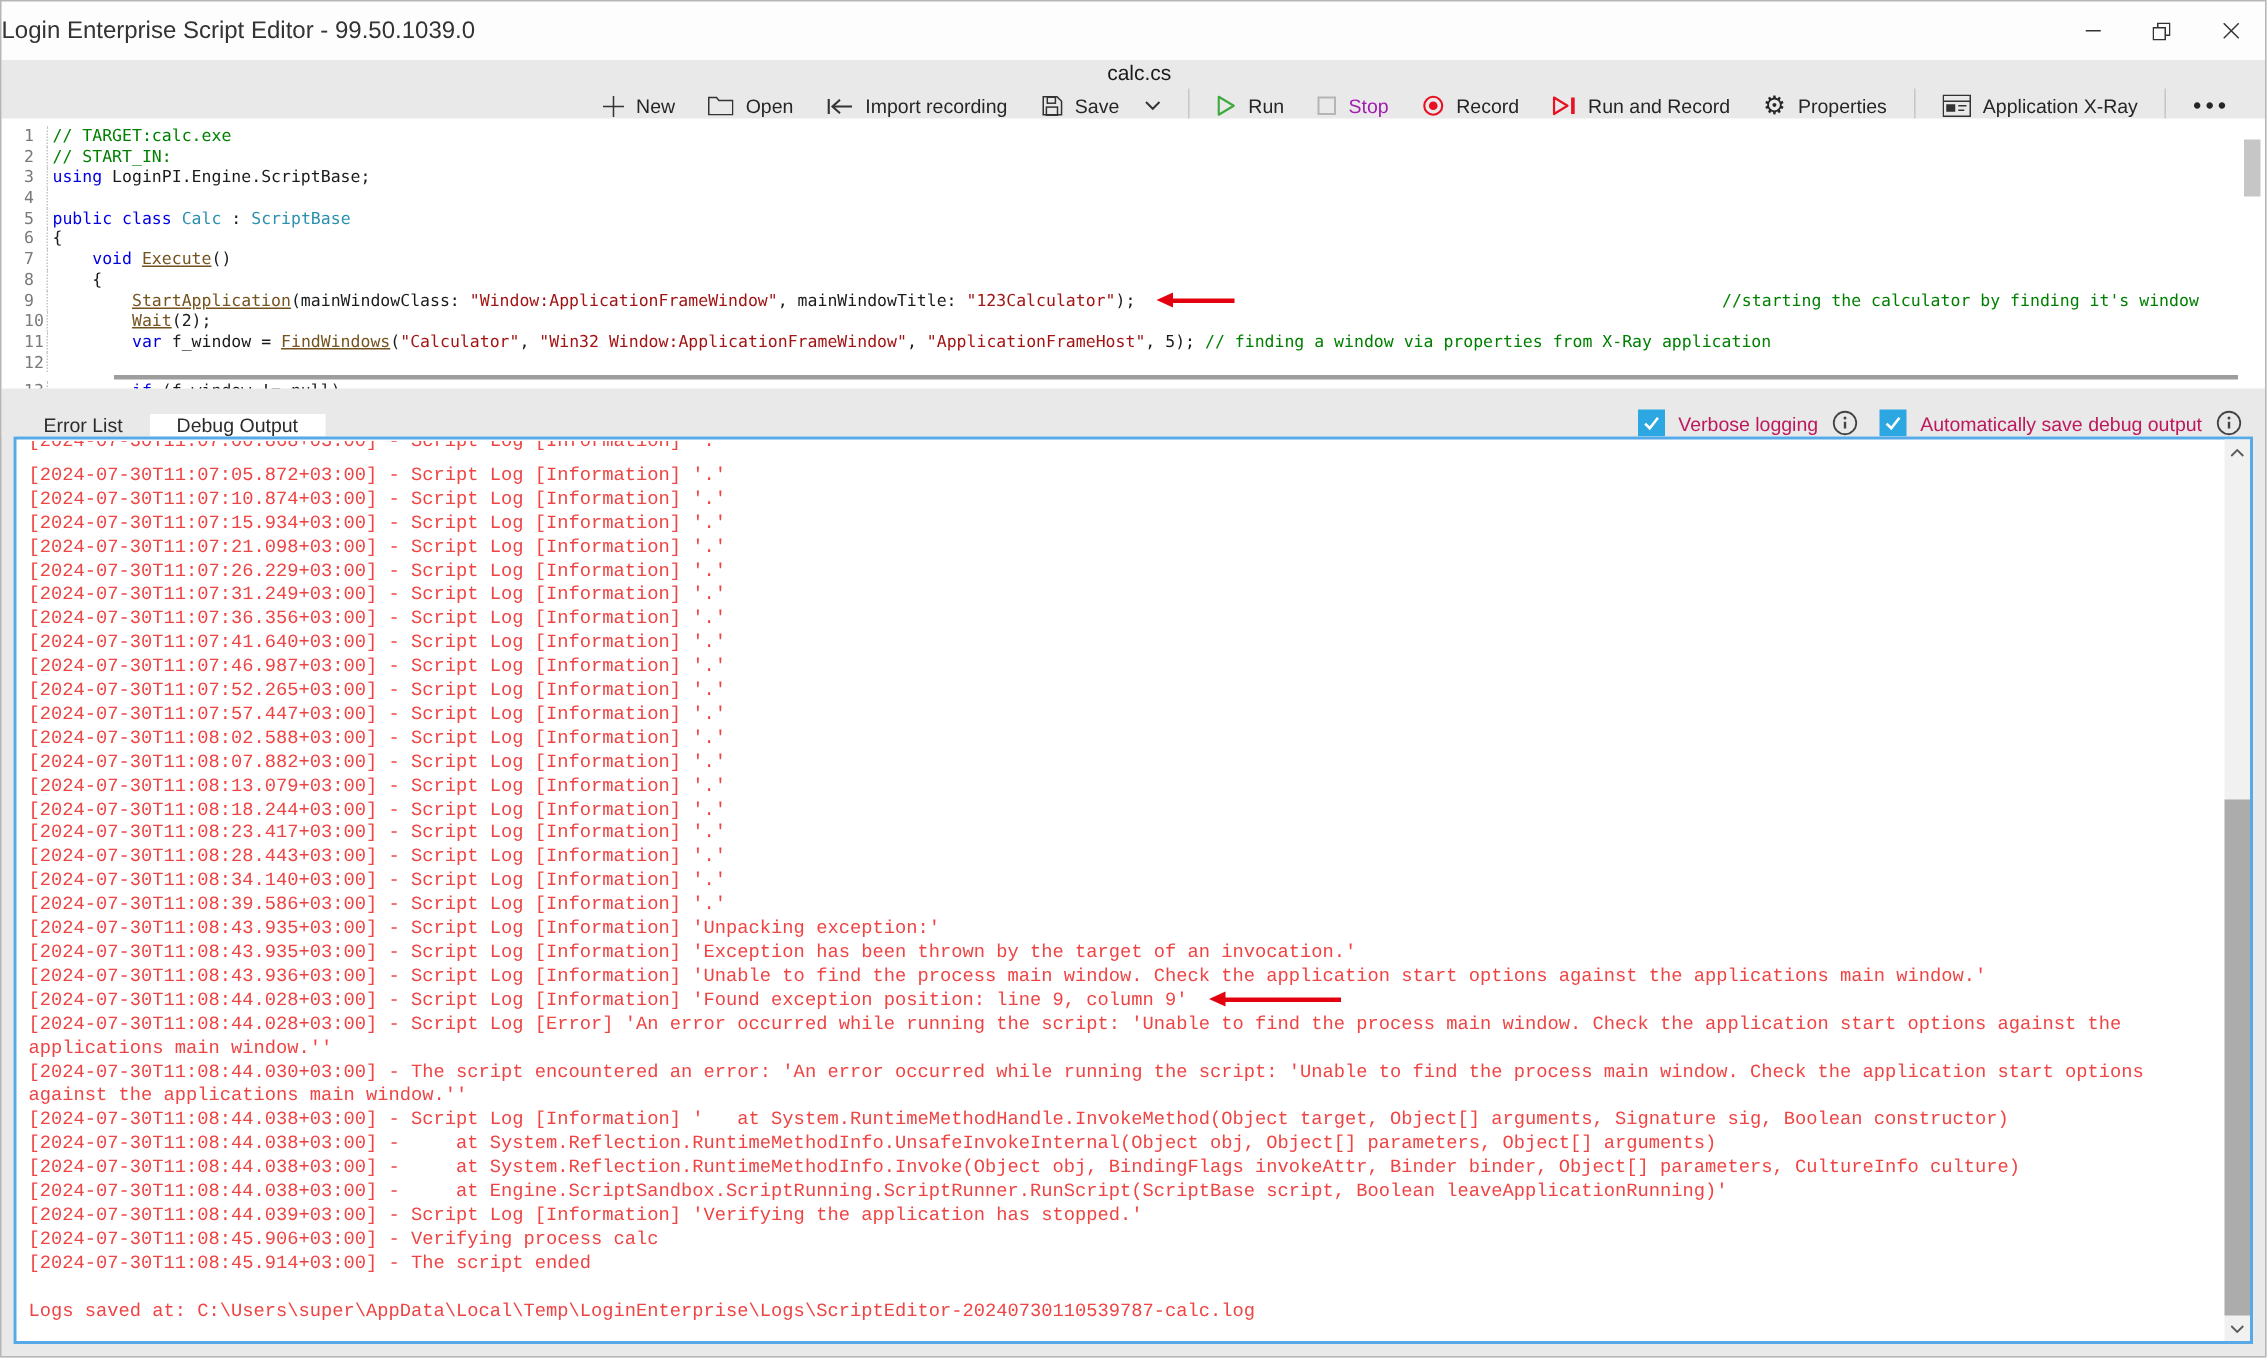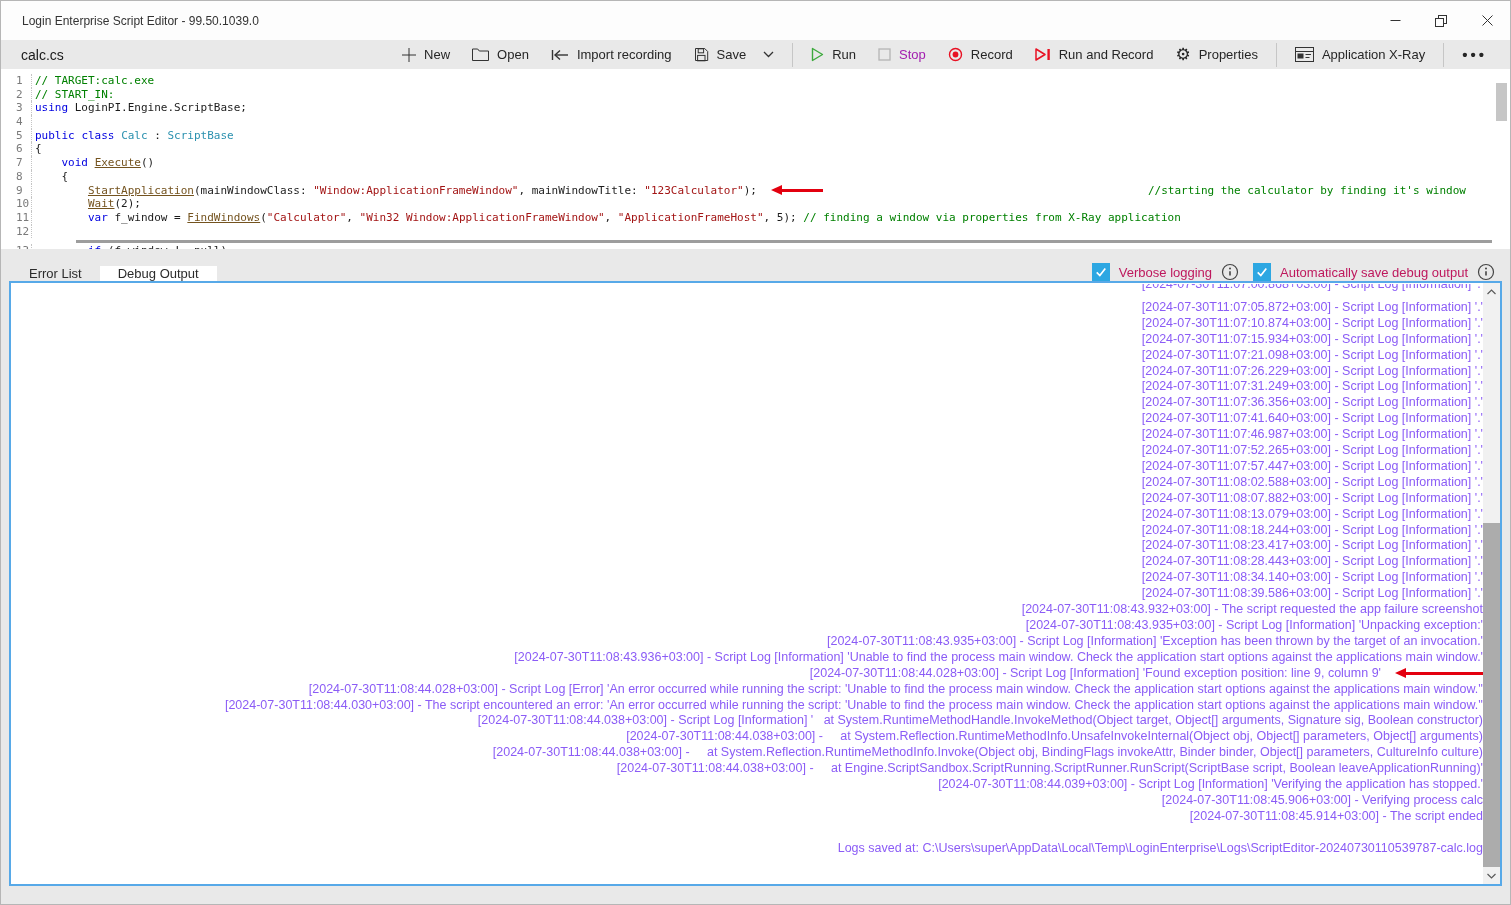--- a/index.html
+++ b/index.html
@@ -4,25 +4,25 @@
 <style>
   * { box-sizing: border-box; }
   html,body { margin:0; padding:0; }
   body {
     width:1511px; height:905px; overflow:hidden;
     background:#e9e9e9; border:1px solid #b6b6b6;
     font-family:"Liberation Sans", sans-serif;
   }
   
   .titlebar { height:39px; background:#fdfdfd; display:flex; align-items:center; }
-  .title { margin-left:21px; font-size:12px; color:#333; }
+  .title { font-size:16px; color:#333; }
   .win-controls { margin-left:auto; display:flex; height:100%; }
   .win-btn { width:46px; height:100%; display:flex; align-items:center; justify-content:center; cursor:pointer; }
   
-  .toolbar { height:29px; background:#e9e9e9; display:flex; align-items:center; padding:0 12px 0 20px; }
+  .toolbar { height:39px; background:#e9e9e9; display:flex; align-items:center; padding:0 12px 0 20px;flex-direction:column; }
   .filename { font-size:14px; color:#1a1a1a; }
   .tb-group { margin-left:auto; display:flex; align-items:center; }
   .tb-btn { display:flex; align-items:center; gap:8px; padding:6px 11px; font-size:13px; color:#262626; cursor:pointer; white-space:nowrap; }
   .tb-btn.disabled { color:#a21caf; cursor:default; }
   .tb-divider { width:1px; height:24px; background:#c6c6c6; margin:0 7px; }
   .dots { font-size:15px; font-weight:bold; letter-spacing:3px; color:#262626; }
   
   .editor { position:relative; height:180px; background:#fff; overflow:hidden;
             font-family:"DejaVu Sans Mono", monospace; font-size:11px; }
   #code-lines { padding-top:5px; }
@@ -40,21 +40,21 @@
   .tabstrip { height:32px; background:#e9e9e9; display:flex; align-items:flex-end; padding-left:10px; }
   .tab { display:flex; align-items:center; padding:0 18px; font-size:13px; color:#2b2b2b; cursor:pointer; }
   .tab.active { background:#fff; }
   .options { margin-left:auto; display:flex; align-items:center; padding-right:15px; }
   .checkbox { width:18px; height:18px; background:#2da7e2; display:flex; align-items:center; justify-content:center; cursor:pointer; }
   .opt-label { font-size:13px; color:#be185d; margin:0 9px 0 9px; }
   .info { width:18px; height:18px; margin-right:14px; cursor:pointer; }
   
   .logpanel { margin:0 8px; height:605px; border:2px solid #57a9e8; background:#fff; position:relative; }
   .log-content { position:absolute; top:1px; left:0; right:17px; bottom:0; overflow:hidden; padding-left:8px;
-                 font-family:Liberation Sans, sans-serif; font-size:12.5px; color:#8b5cf6;text-align:right; }
+                 font-family:Liberation Mono, monospace; font-size:12.5px; color:#ef4444; }
   .logline { white-space:pre-wrap; line-height:15.9px; min-height:15.9px; }
   .logline.partial { height:9px; overflow:hidden; }
   .logline.partial span { display:block; margin-top:-7px; }
   .log-vscroll { position:absolute; top:0; right:0; bottom:0; width:17px; background:#f1f1f1; }
   .scroll-arrow { height:17px; display:flex; align-items:center; justify-content:center; }
   .scroll-arrow.bottom { position:absolute; bottom:0; left:0; right:0; }
   .log-vthumb { position:absolute; top:40%; bottom:17px; left:0; right:0; background:#acacac; }
   
   .red-arrow { display:inline-block; position:relative; width:52px; height:11px; vertical-align:middle; margin-left:14px; }
   .red-arrow::before { content:""; position:absolute; left:10px; right:0; top:4px; height:3px; background:#e3000f; }
@@ -317,21 +317,20 @@
       <div class="logline"><span>[2024-07-30T11:07:52.265+03:00] - Script Log [Information] '.'</span></div>
       <div class="logline"><span>[2024-07-30T11:07:57.447+03:00] - Script Log [Information] '.'</span></div>
       <div class="logline"><span>[2024-07-30T11:08:02.588+03:00] - Script Log [Information] '.'</span></div>
       <div class="logline"><span>[2024-07-30T11:08:07.882+03:00] - Script Log [Information] '.'</span></div>
       <div class="logline"><span>[2024-07-30T11:08:13.079+03:00] - Script Log [Information] '.'</span></div>
       <div class="logline"><span>[2024-07-30T11:08:18.244+03:00] - Script Log [Information] '.'</span></div>
       <div class="logline"><span>[2024-07-30T11:08:23.417+03:00] - Script Log [Information] '.'</span></div>
       <div class="logline"><span>[2024-07-30T11:08:28.443+03:00] - Script Log [Information] '.'</span></div>
       <div class="logline"><span>[2024-07-30T11:08:34.140+03:00] - Script Log [Information] '.'</span></div>
       <div class="logline"><span>[2024-07-30T11:08:39.586+03:00] - Script Log [Information] '.'</span></div>
-      <div class="logline"><span>[2024-07-30T11:08:43.932+03:00] - The script requested the app failure screenshot</span></div>
       <div class="logline"><span>[2024-07-30T11:08:43.935+03:00] - Script Log [Information] 'Unpacking exception:'</span></div>
       <div class="logline"><span>[2024-07-30T11:08:43.935+03:00] - Script Log [Information] 'Exception has been thrown by the target of an invocation.'</span></div>
       <div class="logline"><span>[2024-07-30T11:08:43.936+03:00] - Script Log [Information] 'Unable to find the process main window. Check the application start options against the applications main window.'</span></div>
       <div class="logline"><span>[2024-07-30T11:08:44.028+03:00] - Script Log [Information] 'Found exception position: line 9, column 9'</span><span class="red-arrow log"></span></div>
       <div class="logline"><span>[2024-07-30T11:08:44.028+03:00] - Script Log [Error] 'An error occurred while running the script: 'Unable to find the process main window. Check the application start options against the applications main window.''</span></div>
       <div class="logline"><span>[2024-07-30T11:08:44.030+03:00] - The script encountered an error: 'An error occurred while running the script: 'Unable to find the process main window. Check the application start options against the applications main window.''</span></div>
       <div class="logline"><span>[2024-07-30T11:08:44.038+03:00] - Script Log [Information] '   at System.RuntimeMethodHandle.InvokeMethod(Object target, Object[] arguments, Signature sig, Boolean constructor)</span></div>
       <div class="logline"><span>[2024-07-30T11:08:44.038+03:00] -     at System.Reflection.RuntimeMethodInfo.UnsafeInvokeInternal(Object obj, Object[] parameters, Object[] arguments)</span></div>
       <div class="logline"><span>[2024-07-30T11:08:44.038+03:00] -     at System.Reflection.RuntimeMethodInfo.Invoke(Object obj, BindingFlags invokeAttr, Binder binder, Object[] parameters, CultureInfo culture)</span></div>
       <div class="logline"><span>[2024-07-30T11:08:44.038+03:00] -     at Engine.ScriptSandbox.ScriptRunning.ScriptRunner.RunScript(ScriptBase script, Boolean leaveApplicationRunning)'</span></div>

